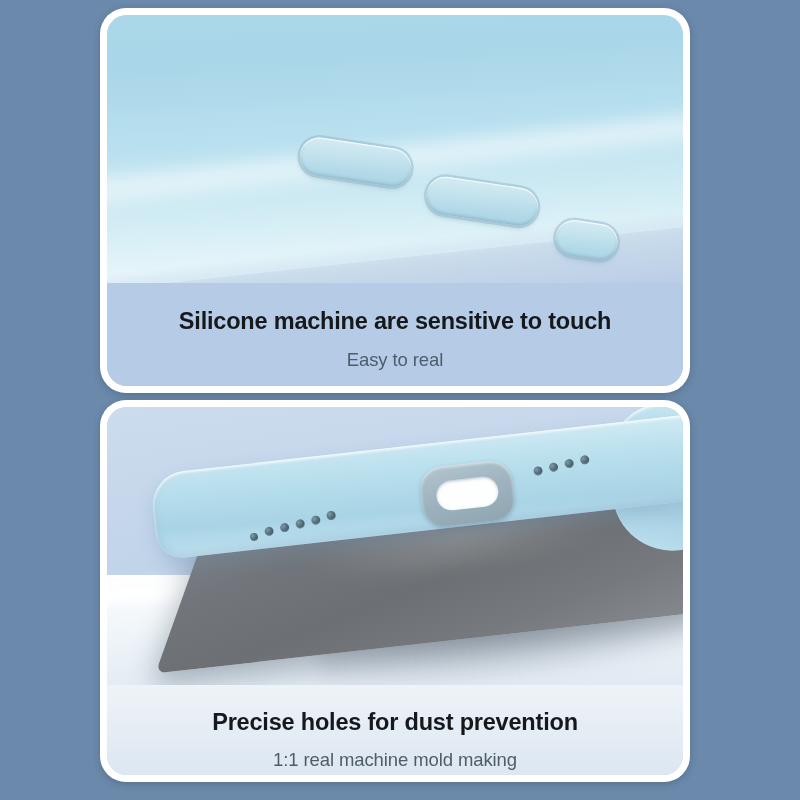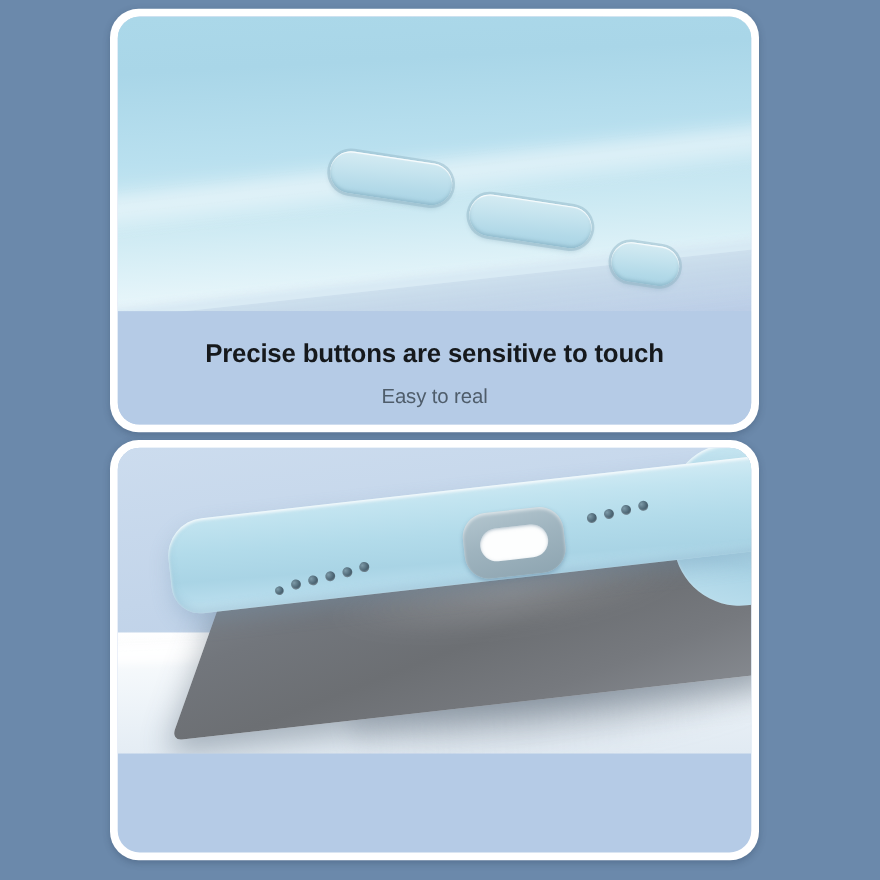--- a/index.html
+++ b/index.html
@@ -232,21 +232,21 @@
         <div class="case-foot"></div>
 
         <div class="btn-row">
           <span class="sbtn" id="btn-volume-up"></span>
           <span class="sbtn" id="btn-volume-down"></span>
           <span class="sbtn" id="btn-mute-switch"></span>
         </div>
       </div>
 
       <div class="caption">
-        <div class="cap-title">Precise buttons are sensitive to touch</div>
+        <div class="cap-title">Silicone machine are sensitive to touch</div>
         <div class="cap-sub">Easy to real</div>
       </div>
 
     </div>
   </section>
 
   <section class="panel" id="panel-2">
     <div class="panel-inner">
 
       <div class="p2-scene">
@@ -279,17 +279,21 @@
             <span class="grille" id="grille-right">
               <i></i>
               <i></i>
               <i></i>
               <i></i>
             </span>
           </div>
         </div>
       </div>
 
+      <div class="caption">
+        <div class="cap-title">Precise holes for dust prevention</div>
+        <div class="cap-sub">1:1 real machine mold making</div>
+      </div>
 
     </div>
   </section>
 
 </div>
 
 </body></html>

